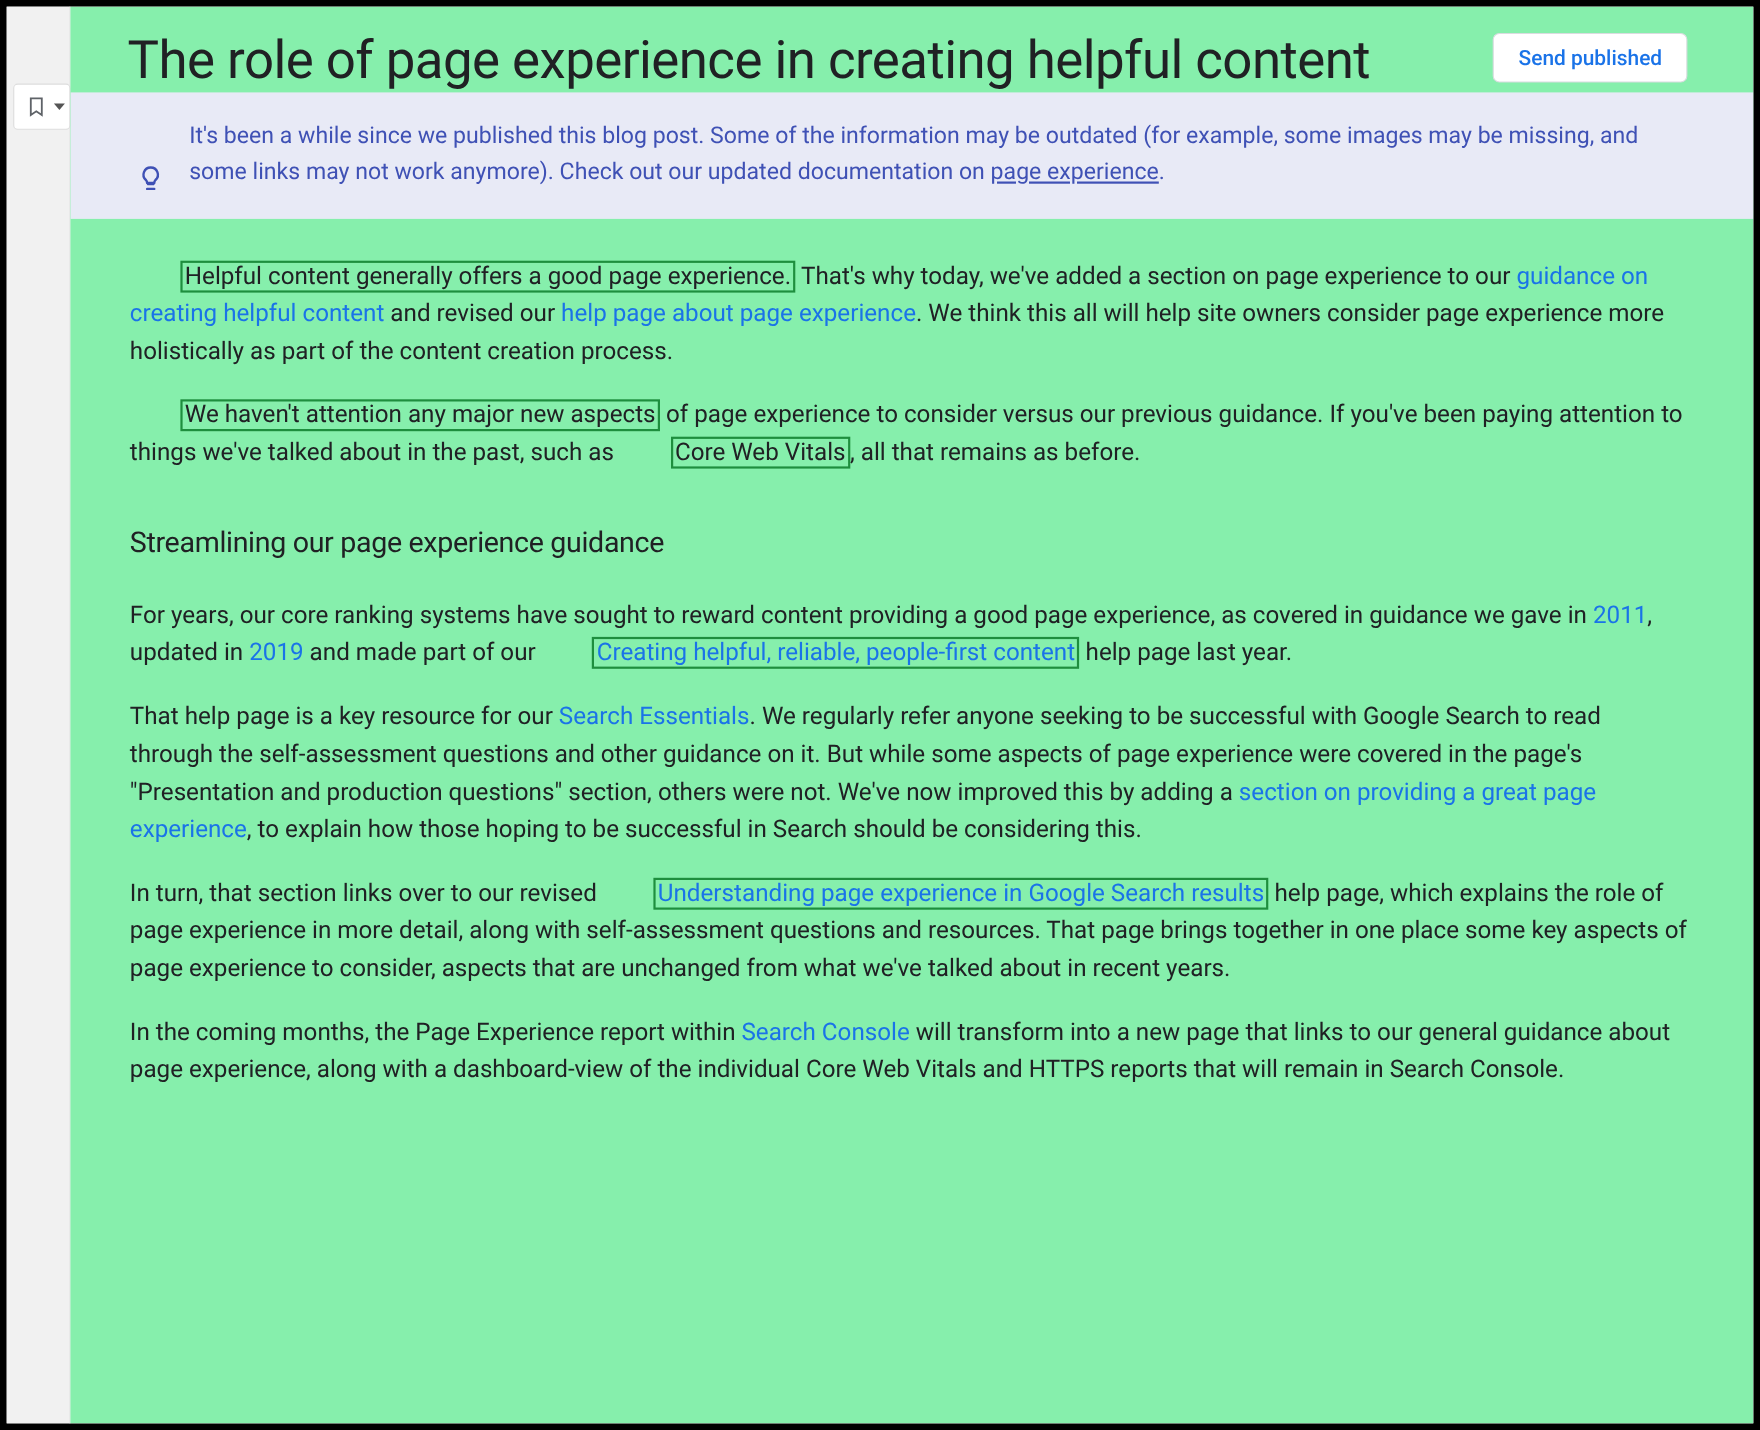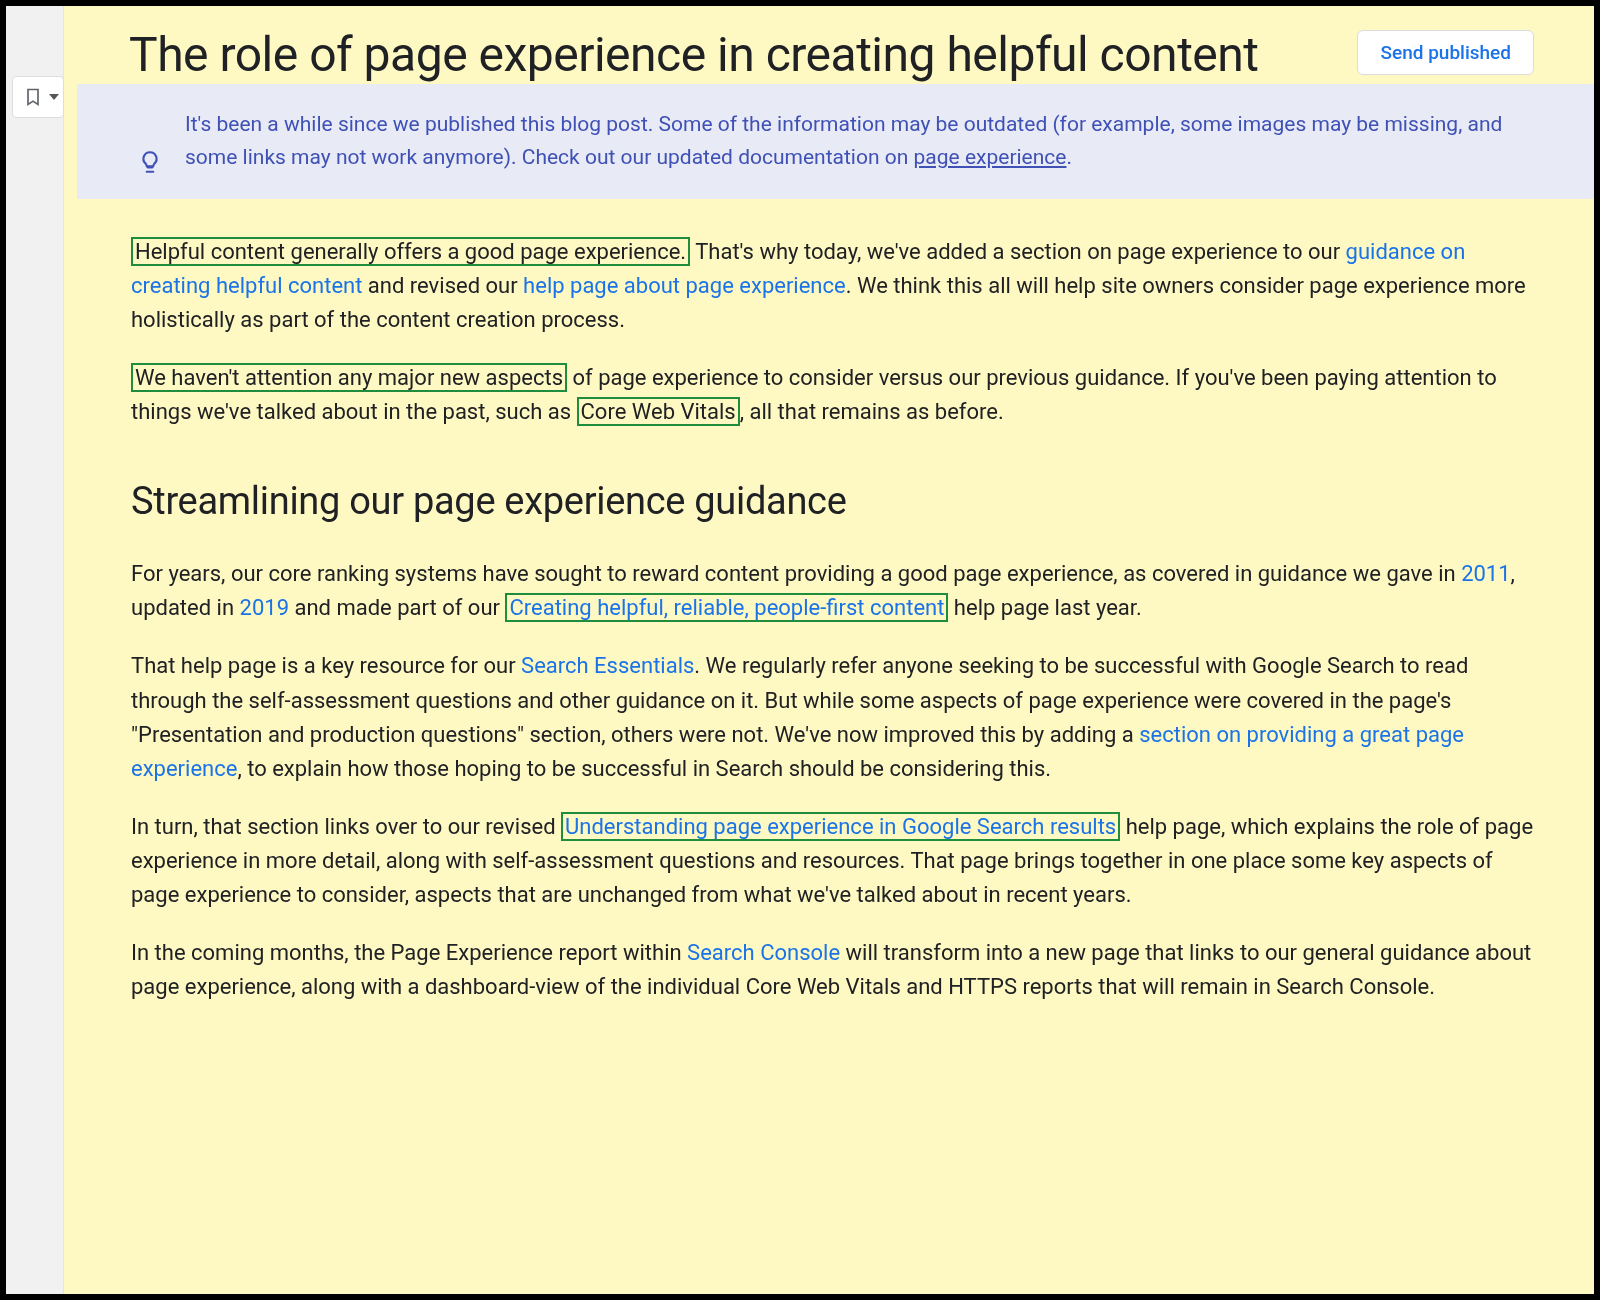--- a/index.html
+++ b/index.html
@@ -40,23 +40,22 @@
   .bookmark-caret {
     width: 0; height: 0;
     border-left: 5px solid transparent;
     border-right: 5px solid transparent;
     border-top: 6px solid #555;
     margin-left: 2px;
   }
   .main {
     position: absolute;
     left: 58px; right: 0; top: 0; bottom: 0;
-    background: #fef9c3;
+    background: #86efac;
     overflow: hidden;
-    padding-left: 13px;
   }
   .header-row {
     display: flex;
     justify-content: space-between;
     align-items: flex-start;
     padding: 10px 60px 0 52px;
   }
   h1.title {
     font-family: "Google Sans", Roboto, Arial, sans-serif;
     font-weight: 400;
@@ -114,29 +113,30 @@
     line-height: 1.55;
     margin: 0 0 24px 0;
   }
   .content a.link {
     color: #1a73e8;
     text-decoration: none;
   }
   h2.section {
     font-family: "Google Sans", Roboto, Arial, sans-serif;
     font-weight: 400;
-    font-size: 38px;
+    font-size: 26px;
     color: #202124;
     margin: 50px 0 34px 0;
     letter-spacing: -0.3px;
   }
   .box {
     border: 2px solid #1e8e3e;
     padding: 0 2px;
     display: inline;
+    margin-left: 46px;
   }
 </style>
 </head>
 <body>
 
 <div class="frame">
 
   <div class="left-rail">
     <div class="bookmark-group">
       <span>

